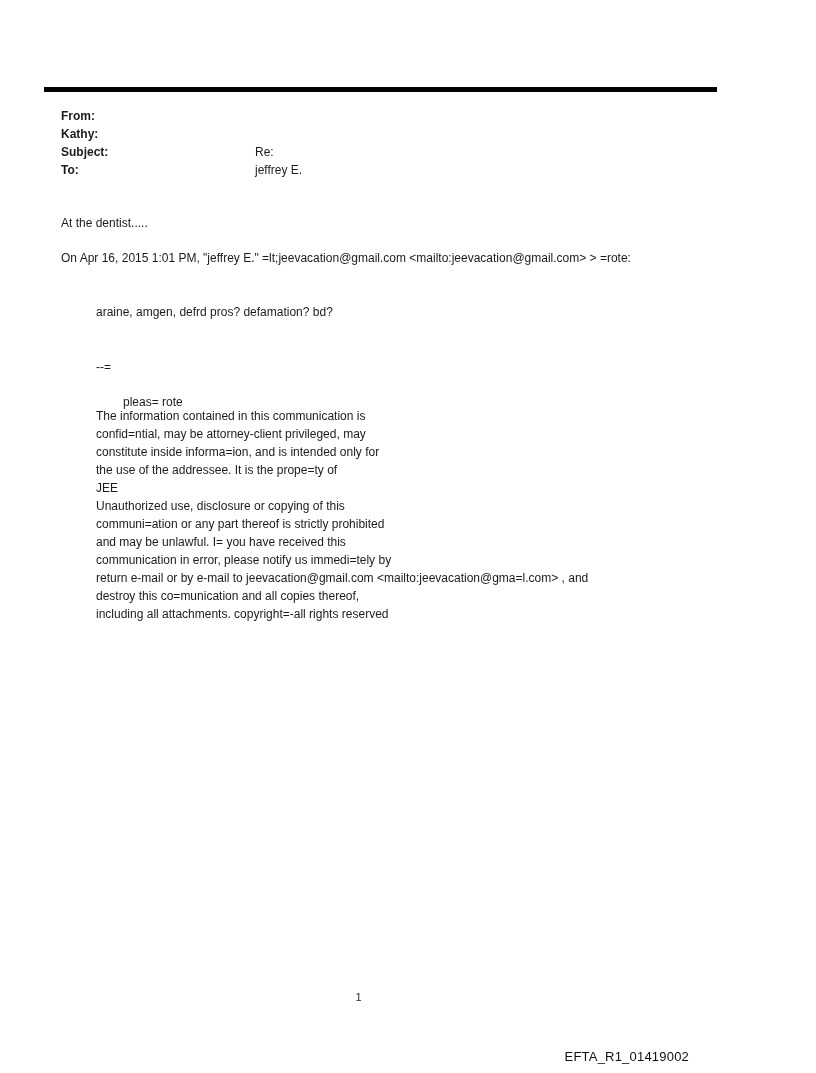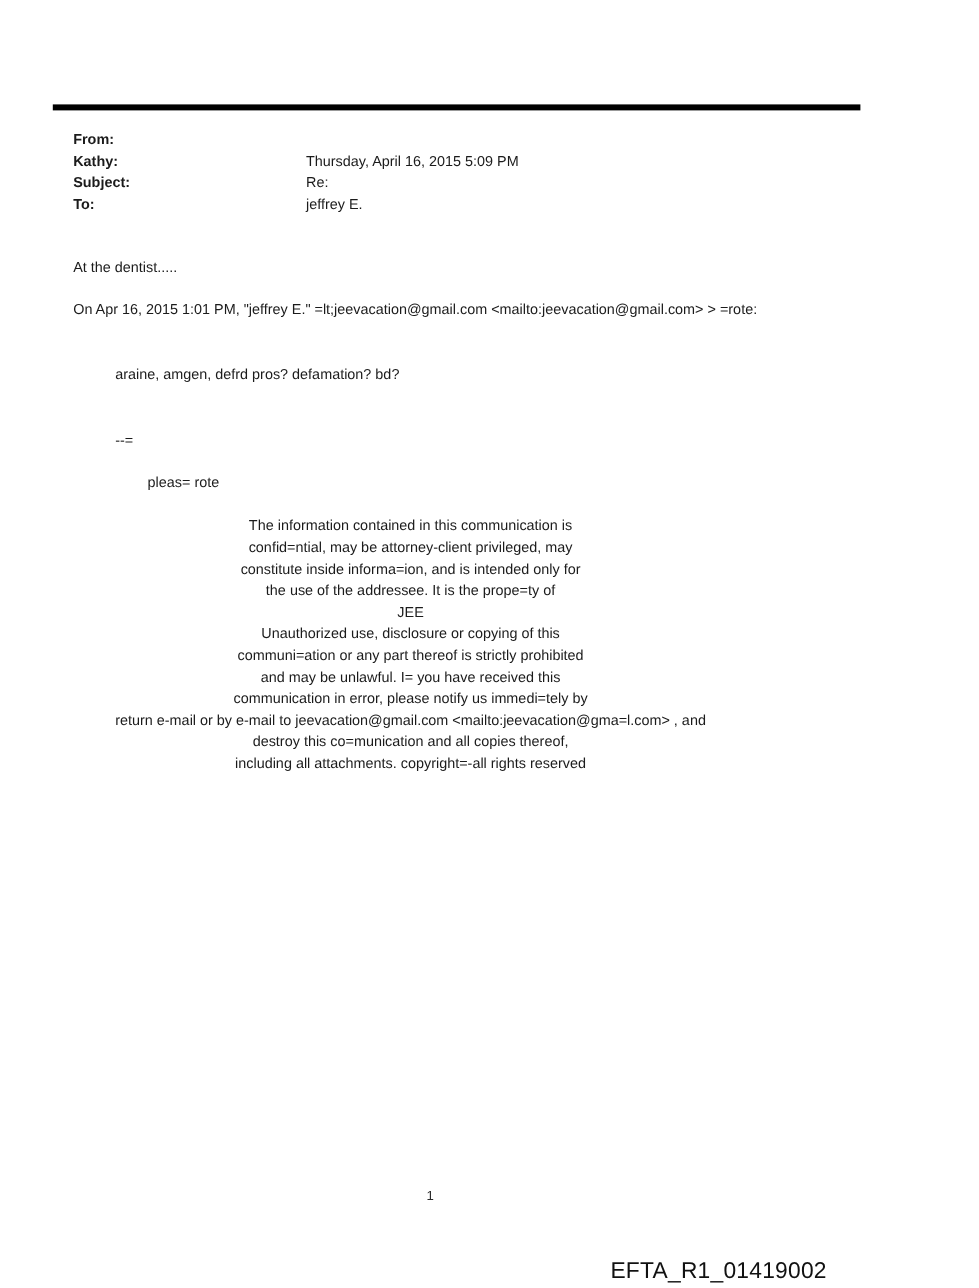--- a/index.html
+++ b/index.html
@@ -55,56 +55,54 @@
     line-height: 18px;
     white-space: nowrap;
   }
   .p-dentist { left: 61px; top: 214px; }
   .p-onapr   { left: 61px; top: 249px; }
   .p-araine  { left: 96px; top: 303px; }
   .p-sigsep  { left: 96px; top: 358px; }
   .p-note    { left: 123px; top: 393px; }
   .p-disclaimer {
     left: 96px;
-    top: 429px;
+    top: 407px;
     white-space: pre-line;
-    text-align: center;
   }
   .page-number {
     position: absolute;
     left: 0;
     top: 991px;
     width: 100%;
     text-align: center;
     font-size: 11px;
     color: #2a2a2a;
   }
   .bates-stamp {
     position: absolute;
     top: 1049px;
     right: 28px;
-    font-size: 19px;
+    font-size: 13px;
     color: #111111;
     letter-spacing: 0.2px;
   }
 </style>
 </head>
 <body>
 
 <div class="page">
 
   <div class="top-rule"></div>
 
   <div class="header-block">
     <div class="header-row">
       <span class="hlabel">From:</span>
     </div>
     <div class="header-row">
       <span class="hlabel">Kathy:</span>
-      <span class="hvalue">Thursday, April 16, 2015 5:09 PM</span>
     </div>
     <div class="header-row">
       <span class="hlabel">Subject:</span>
       <span class="hvalue">Re:</span>
     </div>
     <div class="header-row">
       <span class="hlabel">To:</span>
       <span class="hvalue">jeffrey E.</span>
     </div>
   </div>

